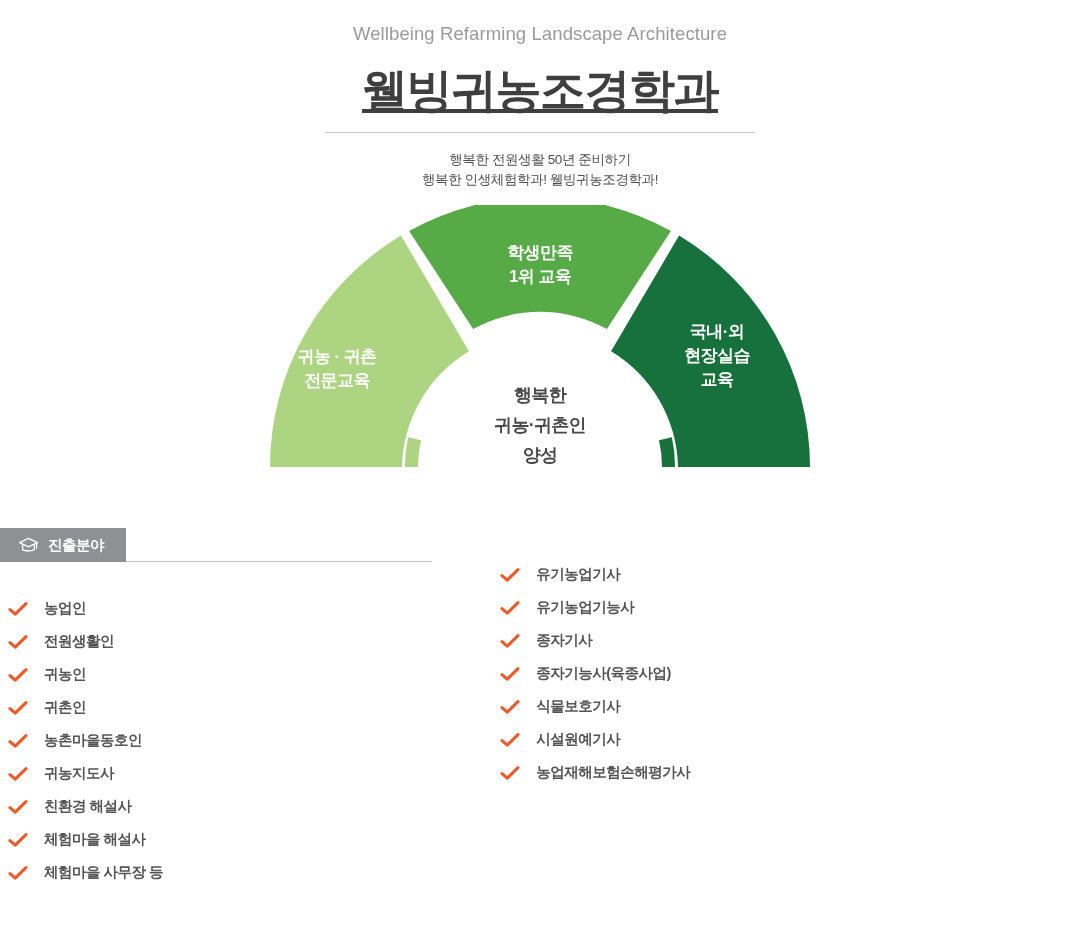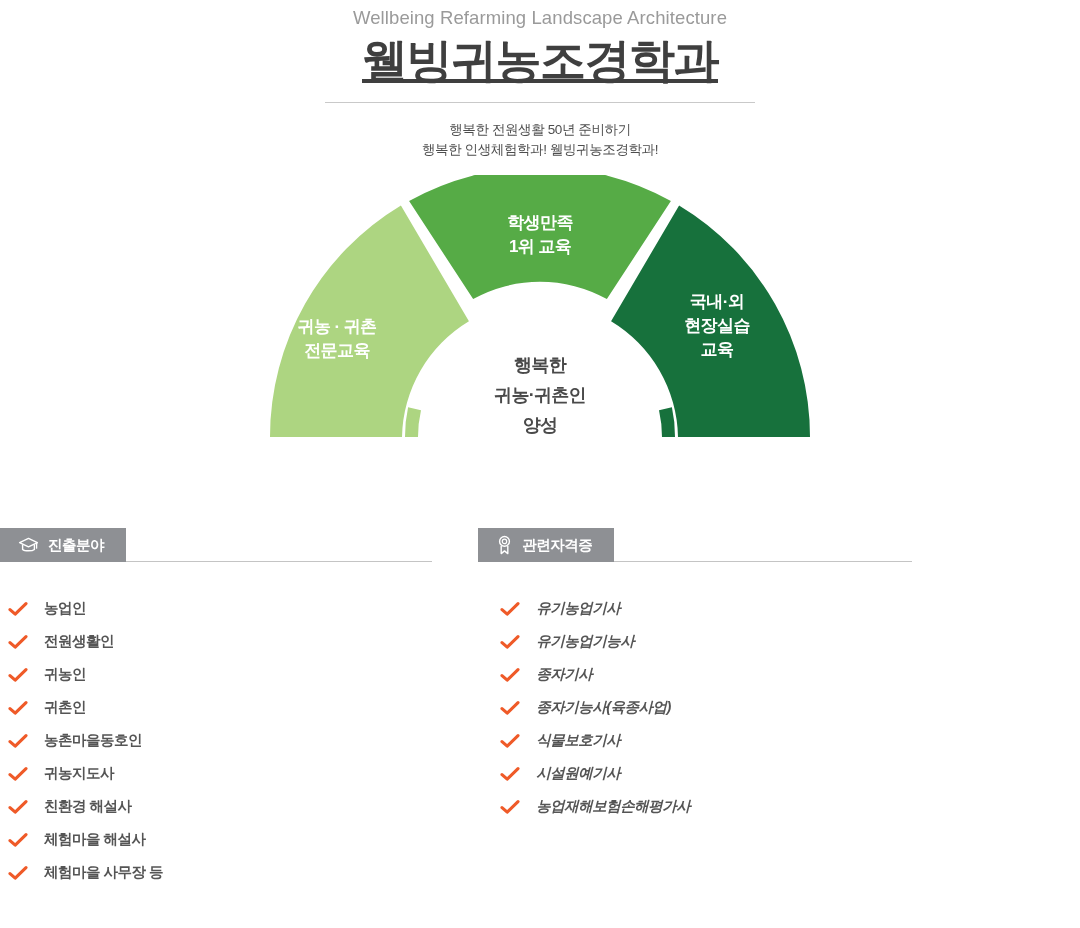--- a/index.html
+++ b/index.html
@@ -23,21 +23,21 @@
     width: 100%;
     padding-top: 6px;
     text-align: center;
   }
   .eyebrow {
     font-size: 18.5px;
     font-weight: 400;
     color: #9a9a9a;
     letter-spacing: 0.1px;
     line-height: 1.3;
-    margin: 0;
+    margin: 16px;
   }
   .main-title {
     font-size: 46px;
     font-weight: 700;
     color: #3f3f3f;
     letter-spacing: -1.5px;
     line-height: 1.25;
     margin: 2px 0 0 0;
     text-decoration: underline;
   }
@@ -138,21 +138,21 @@
     padding-left: 8px;
   }
   .check-ico { flex: 0 0 auto; display: block; }
   .item-text {
     font-size: 14.5px;
     font-weight: 700;
     color: #555555;
     letter-spacing: -0.5px;
     line-height: 1;
   }
-  .column.right .check-list li { padding-left: 22px; font-style: italic; }
+  .column.right .check-list li { padding-left: 22px; }
 </style>
 </head>
 <body>
 
 <div class="page-header">
   <p class="eyebrow">Wellbeing Refarming Landscape Architecture</p>
   <h1 class="main-title">웰빙귀농조경학과</h1>
   <div class="title-rule"></div>
   <p class="subtitle">
     <span>행복한 전원생활 50년 준비하기</span><br>
@@ -263,31 +263,20 @@
       <li>
         <svg class="check-ico" width="20" height="16" viewBox="0 0 20 16">
           <path d="M2 8.6 L7.2 13.2 L18 2.6" fill="none" stroke="#ef5a28" stroke-width="3.1" stroke-linecap="round" stroke-linejoin="round"></path>
         </svg>
         <span class="item-text">체험마을 사무장 등</span>
       </li>
     </ul>
   </div>
 
   <div class="column right">
-    <div class="section-head">
-      <div class="head-badge">
-        <svg class="head-icon" width="17" height="20" viewBox="0 0 17 20">
-          <circle cx="8.5" cy="6.4" r="4.9" fill="none" stroke="#ffffff" stroke-width="1.4"></circle>
-          <circle cx="8.5" cy="6.4" r="2.2" fill="none" stroke="#ffffff" stroke-width="1.2"></circle>
-          <path d="M5.2 10.7 L5.2 18.6 L8.5 15.9 L11.8 18.6 L11.8 10.7" fill="none" stroke="#ffffff" stroke-width="1.4" stroke-linejoin="round"></path>
-        </svg>
-        <span class="label">관련자격증</span>
-      </div>
-      <div class="head-rest"></div>
-    </div>
     <ul class="check-list">
       <li>
         <svg class="check-ico" width="20" height="16" viewBox="0 0 20 16">
           <path d="M2 8.6 L7.2 13.2 L18 2.6" fill="none" stroke="#ef5a28" stroke-width="3.1" stroke-linecap="round" stroke-linejoin="round"></path>
         </svg>
         <span class="item-text">유기농업기사</span>
       </li>
       <li>
         <svg class="check-ico" width="20" height="16" viewBox="0 0 20 16">
           <path d="M2 8.6 L7.2 13.2 L18 2.6" fill="none" stroke="#ef5a28" stroke-width="3.1" stroke-linecap="round" stroke-linejoin="round"></path>

